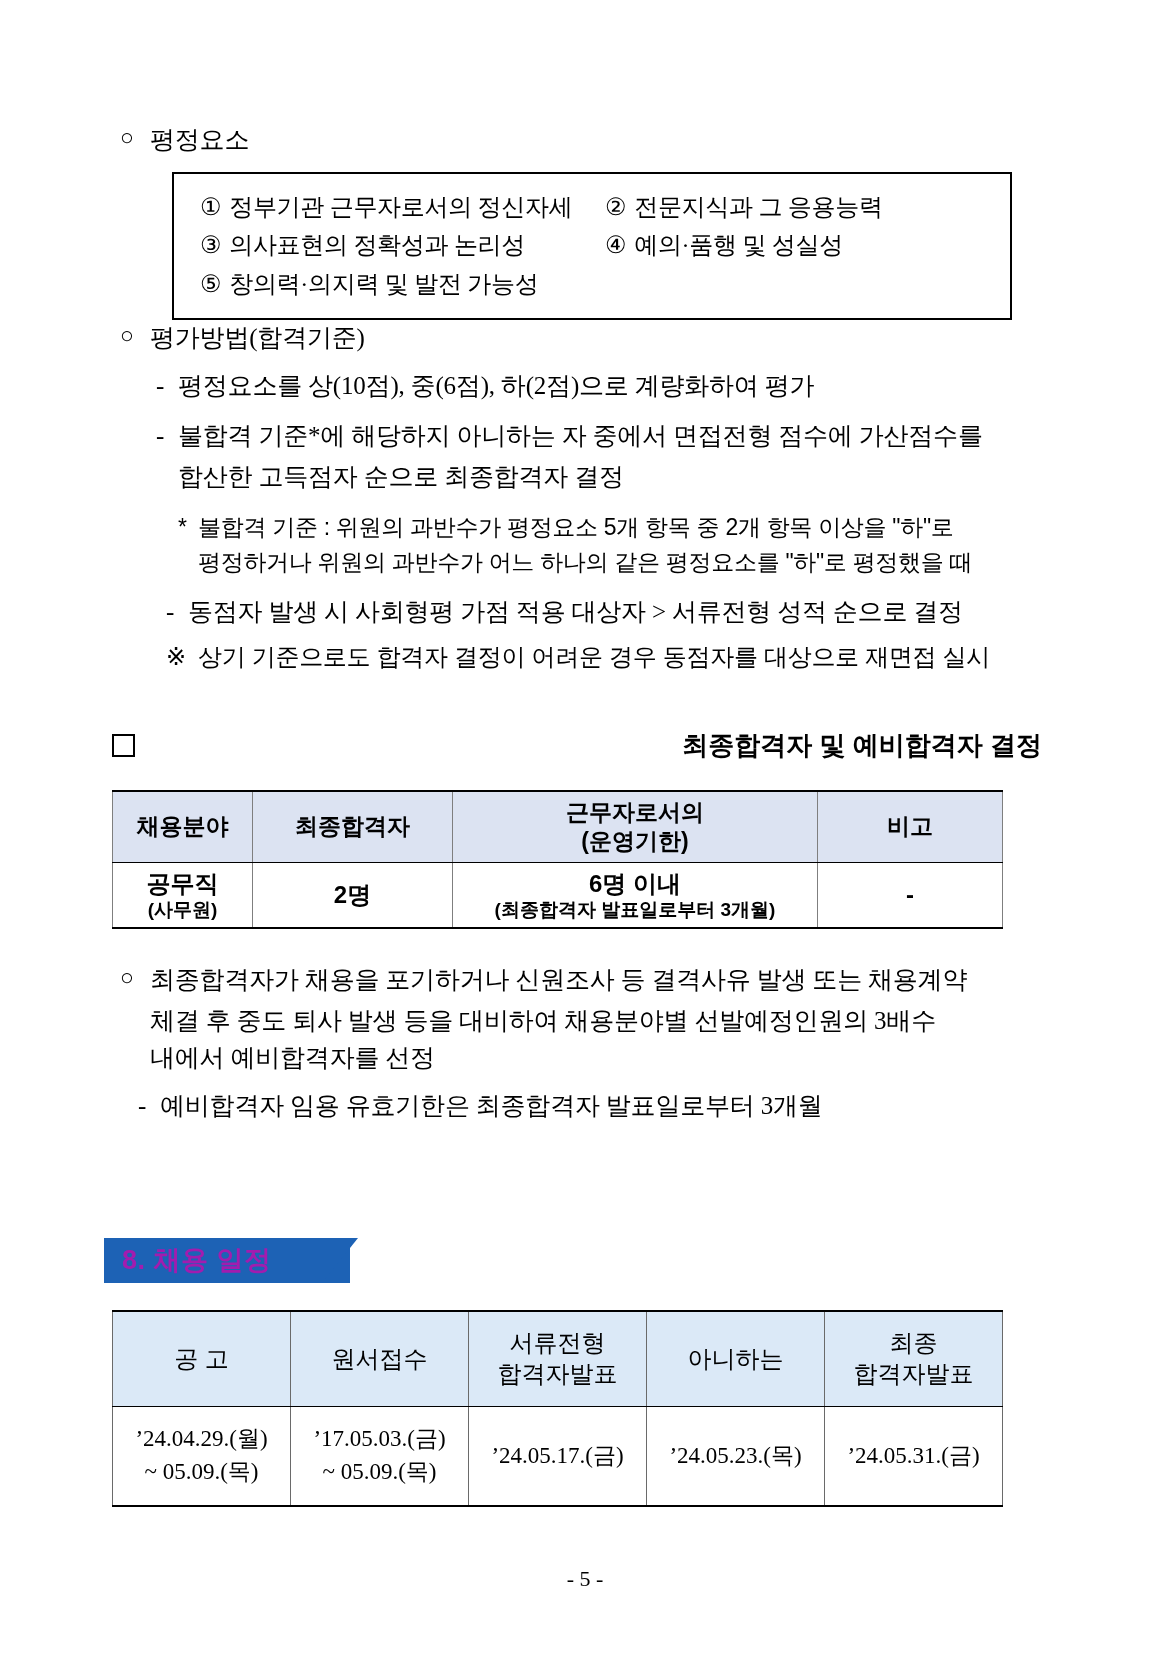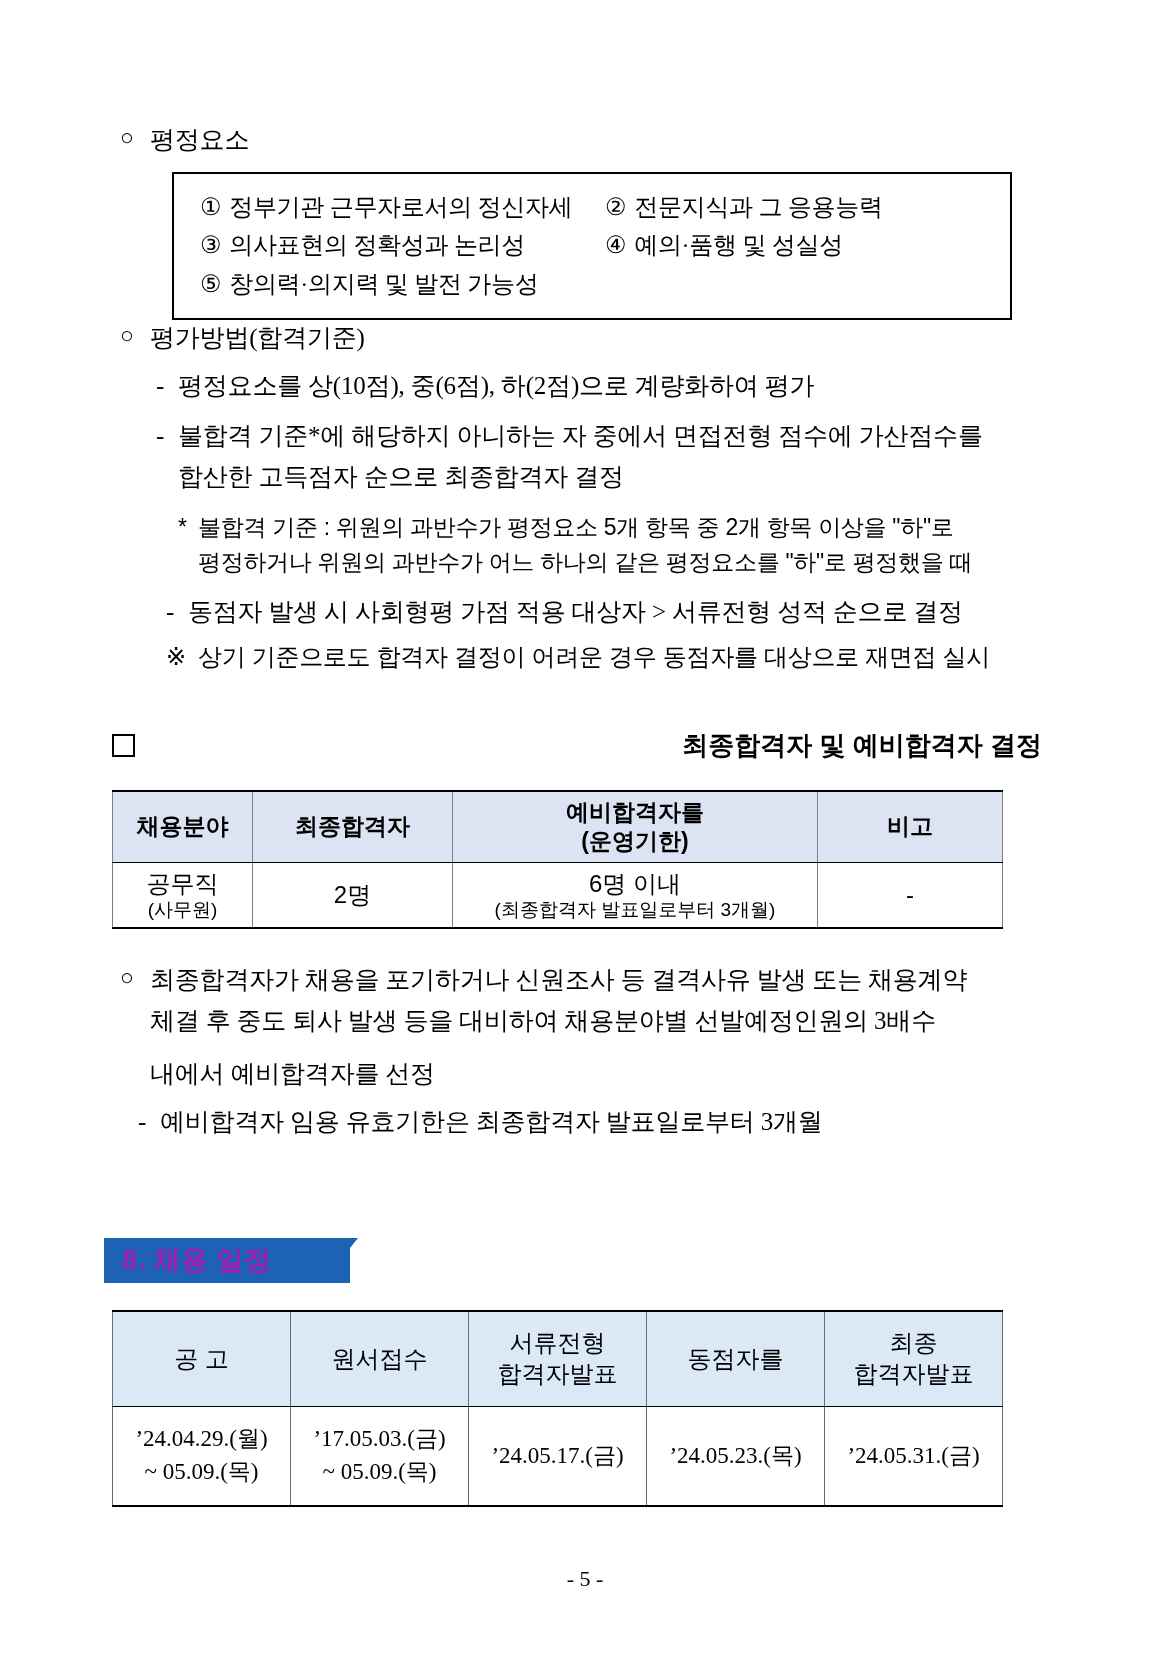--- a/index.html
+++ b/index.html
@@ -120,20 +120,21 @@
     font-weight: bold;
     font-size: 23px;
     border-top: 2.6px solid #000;
     border-bottom: 1.6px solid #000;
     line-height: 1.25;
   }
   table.doc tbody td {
     font-size: 24px;
     border-bottom: 2.6px solid #000;
     line-height: 1.22;
+    font-weight: bold;
   }
   table.doc tbody td .sub {
     font-size: 19px;
     display: block;
   }
   table.doc tbody td .small2 {
     font-size: 19px;
     display: block;
   }
 
@@ -293,21 +294,21 @@
       <col style="width:140px">
       <col style="width:200px">
       <col style="width:365px">
       <col style="width:185px">
     </colgroup>
     <thead>
       <tr>
         <th>채용분야</th>
         <th>최종합격자</th>
         <th>
-          <div>예비합격자를</div>
+          <div>근무자로서의</div>
           <div>(운영기한)</div>
         </th>
         <th>비고</th>
       </tr>
     </thead>
     <tbody>
       <tr>
         <td>
           <div>공무직</div>
           <span class="sub">(사무원)</span>
@@ -321,21 +322,21 @@
       </tr>
     </tbody>
   </table>
 
   <div style="position:absolute; left:120px; top:962px; width:930px;">
     <div class="bullet-o">
       <span class="mark">○</span>
       <span class="body">최종합격자가 채용을 포기하거나 신원조사 등 결격사유 발생 또는 채용계약</span>
     </div>
     <div style="margin:4px 0 0 30px; font-size:25px; line-height:1.48; letter-spacing:-0.2px;">체결 후 중도 퇴사 발생 등을 대비하여 채용분야별 선발예정인원의 3배수</div>
-    <div style="margin:16px 0 0 30px; font-size:25px; line-height:1.48; letter-spacing:-0.2px;">내에서 예비합격자를 선정</div>
+    <div style="margin:0 0 0 30px; font-size:25px; line-height:1.48; letter-spacing:-0.2px;">내에서 예비합격자를 선정</div>
 
     <div class="dash-line" style="margin:12px 0 0 18px;">
       <span class="mark">-</span>
       <span class="body">예비합격자 임용 유효기한은 최종합격자 발표일로부터 3개월</span>
     </div>
   </div>
 
   <div class="sec-banner" style="position:absolute; left:104px; top:1238px;">
     <div class="bar"></div>
     <div class="tail"></div>
@@ -356,21 +357,21 @@
           <div>공 고</div>
         </th>
         <th>
           <div>원서접수</div>
         </th>
         <th>
           <div>서류전형</div>
           <div>합격자발표</div>
         </th>
         <th>
-          <div>동점자를</div>
+          <div>아니하는</div>
         </th>
         <th>
           <div>최종</div>
           <div>합격자발표</div>
         </th>
       </tr>
     </thead>
     <tbody>
       <tr>
         <td>

